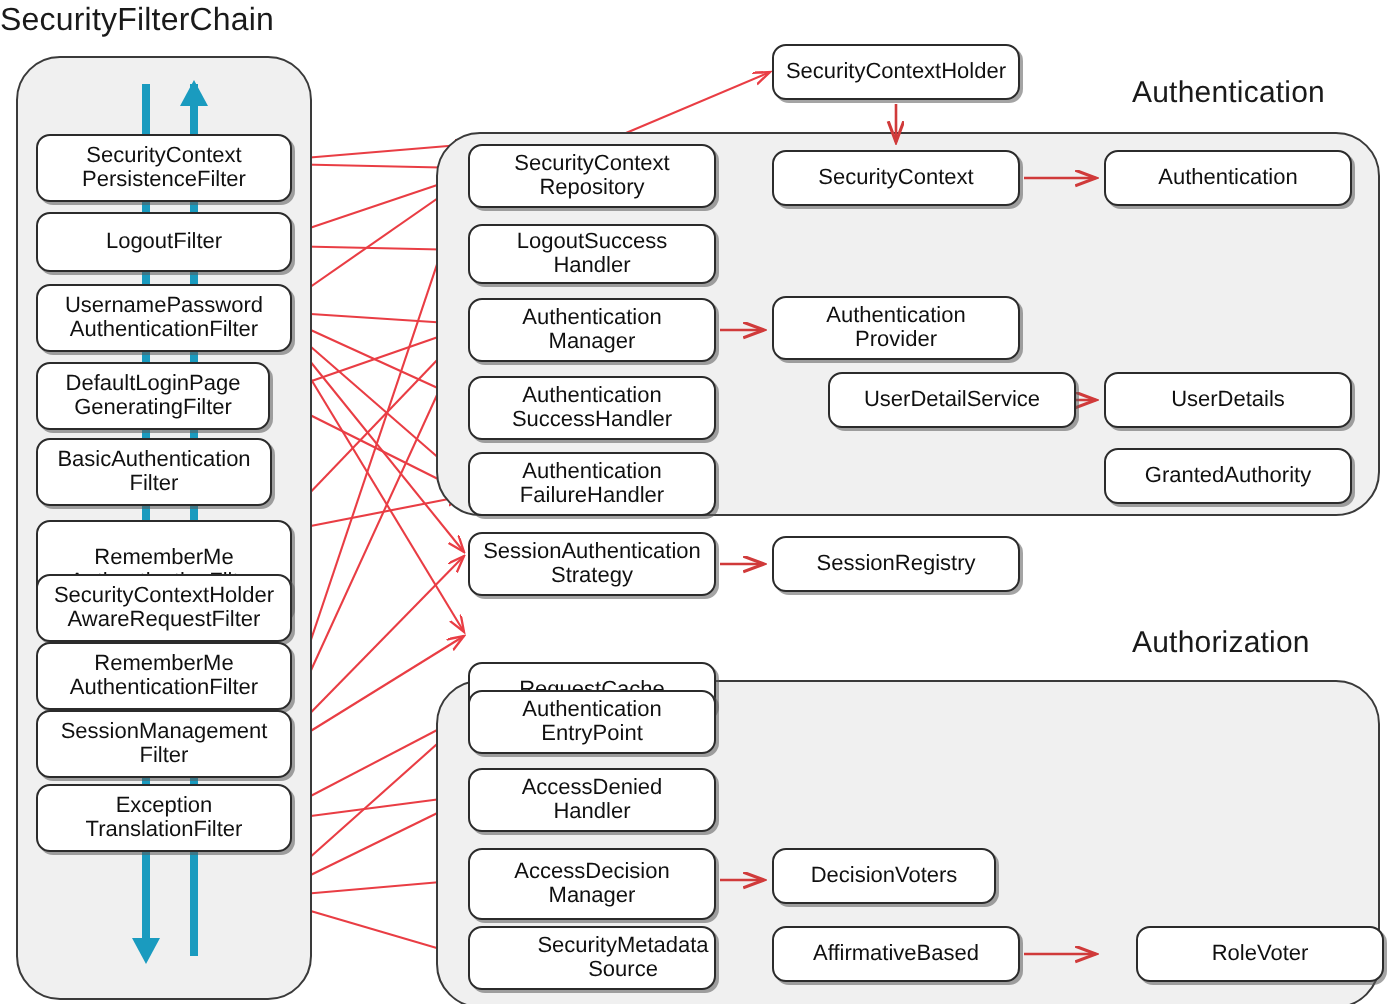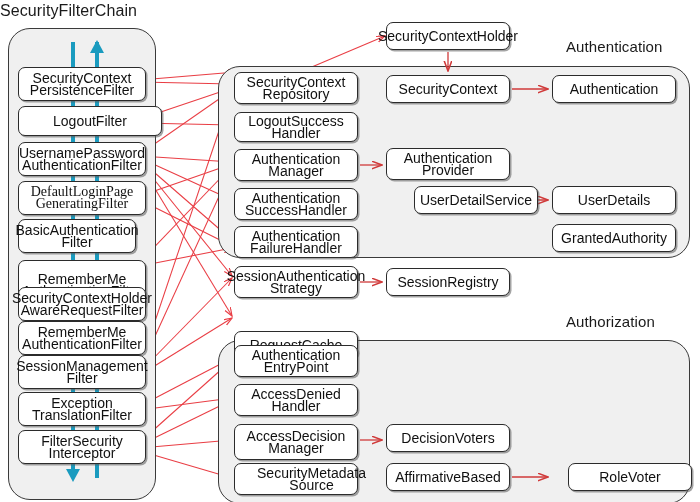--- a/index.html
+++ b/index.html
@@ -35,21 +35,21 @@
   .node {
     position: absolute;
     box-sizing: border-box;
     background: #ffffff;
     border: 1.4px solid #2b2b2b;
     border-radius: 7px;
     display: flex;
     align-items: center;
     justify-content: center;
     text-align: center;
-    font-size: 14px;
+    font-size: 11px;
     line-height: 12.5px;
     color: #101010;
     box-shadow: 1.5px 1.5px 0 rgba(90,90,90,0.55);
     padding: 0 3px;
     white-space: pre-line;
   }
   
   svg.overlay {
     position: absolute;
     left: 0;
@@ -136,39 +136,37 @@
     <g fill="#1a9bbf">
       <path d="M97,40 L90,53 L104,53 Z"></path>
     </g>
     <g fill="#1a9bbf">
       <path d="M73,482 L66,469 L80,469 Z"></path>
     </g>
   </svg>
 
   <div class="node" style="left:18px; top:67px; width:128px; height:34px;">SecurityContext
 PersistenceFilter</div>
-  <div class="node" style="left:18px; top:106px; width:144px; height:30px;">LogoutFilter</div>
+  <div class="node" style="left:18px; top:106px; width:128px; height:30px;">LogoutFilter</div>
   <div class="node" style="left:18px; top:142px; width:128px; height:34px;">UsernamePassword
 AuthenticationFilter</div>
-  <div class="node" style="left:18px; top:181px; width:128px; height:34px;font-family:Liberation Serif, serif;">DefaultLoginPage
+  <div class="node" style="left:18px; top:181px; width:117px; height:34px;">DefaultLoginPage
 GeneratingFilter</div>
   <div class="node" style="left:18px; top:219px; width:118px; height:34px;">BasicAuthentication
 Filter</div>
   <div class="node" style="left:18px; top:260px; width:128px; height:50px;">RememberMe
 AuthenticationFilter</div>
   <div class="node" style="left:18px; top:287px; width:128px; height:34px;">SecurityContextHolder
 AwareRequestFilter</div>
   <div class="node" style="left:18px; top:321px; width:128px; height:34px;">RememberMe
 AuthenticationFilter</div>
   <div class="node" style="left:18px; top:355px; width:128px; height:34px;">SessionManagement
 Filter</div>
   <div class="node" style="left:18px; top:392px; width:128px; height:34px;">Exception
 TranslationFilter</div>
-  <div class="node" style="left:18px; top:430px; width:128px; height:34px;">FilterSecurity
-Interceptor</div>
 
   <div class="node" style="left:234px; top:72px; width:124px; height:32px;">SecurityContext
 Repository</div>
   <div class="node" style="left:234px; top:112px; width:124px; height:30px;">LogoutSuccess
 Handler</div>
   <div class="node" style="left:234px; top:149px; width:124px; height:32px;">Authentication
 Manager</div>
   <div class="node" style="left:234px; top:188px; width:124px; height:32px;">Authentication
 SuccessHandler</div>
   <div class="node" style="left:234px; top:226px; width:124px; height:32px;">Authentication
@@ -190,21 +188,21 @@
 
   <div class="node" style="left:234px; top:345px; width:124px; height:32px;">Authentication
 EntryPoint</div>
   <div class="node" style="left:234px; top:384px; width:124px; height:32px;">AccessDenied
 Handler</div>
   <div class="node" style="left:234px; top:424px; width:124px; height:36px;">AccessDecision
 Manager</div>
   <div class="node" style="left:234px; top:463px; width:124px; height:32px;padding-left:34px;">SecurityMetadata
 Source</div>
 
-  <div class="node" style="left:386px; top:424px; width:124px; height:28px;">DecisionVoters</div>
+  <div class="node" style="left:386px; top:424px; width:112px; height:28px;">DecisionVoters</div>
   <div class="node" style="left:386px; top:463px; width:124px; height:28px;">AffirmativeBased</div>
   <div class="node" style="left:552px; top:463px; width:124px; height:28px;margin-left:16px;">RoleVoter</div>
 
   <svg class="overlay above" viewBox="0 0 700 502">
     <g stroke="#d03a3a" stroke-width="1.3" fill="none" marker-end="url(#ahd)">
 
       <path d="M448,52 L448,71"></path>
 
       <path d="M512,89 L548,89"></path>
 

